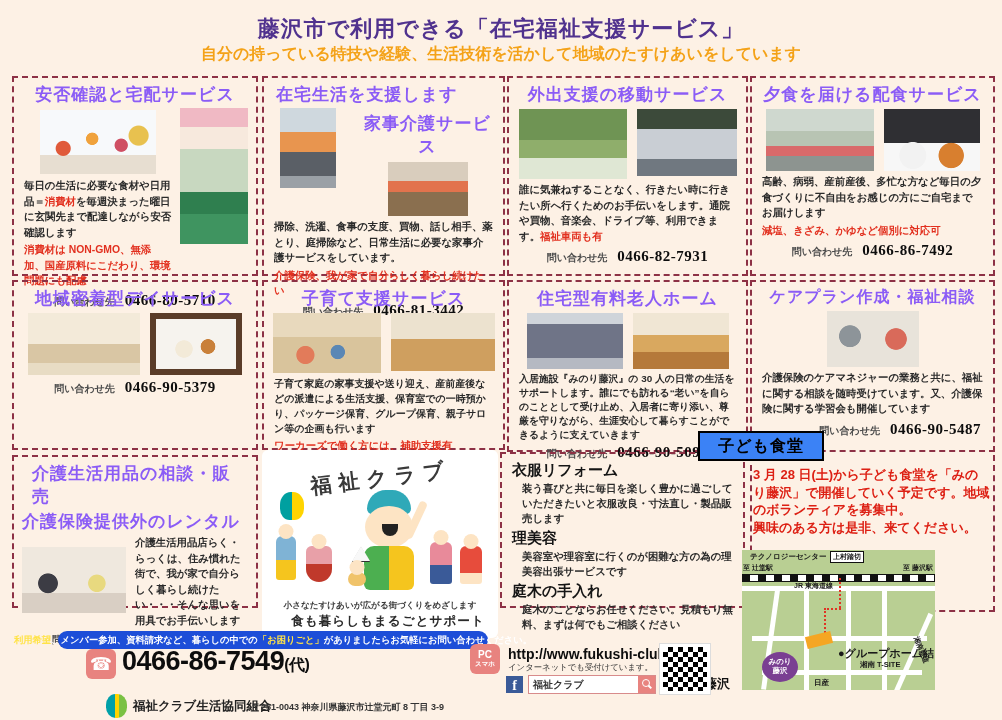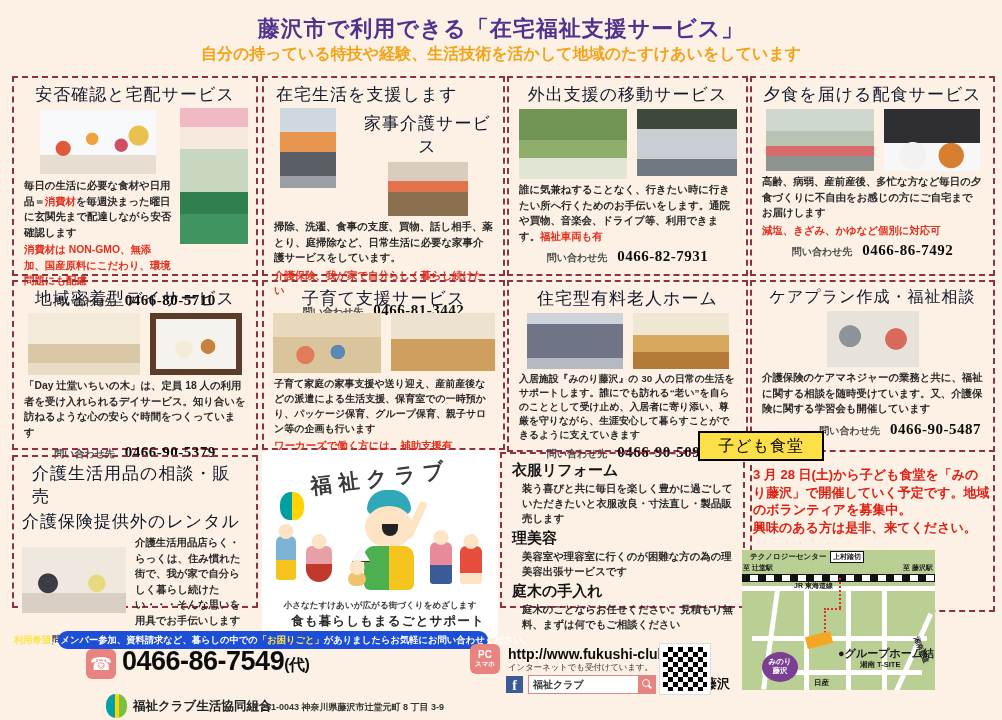--- a/index.html
+++ b/index.html
@@ -3,21 +3,21 @@
 <meta charset="utf-8">
 <style>
   html,body{margin:0;padding:0}
   body{width:1002px;height:720px;position:relative;background:#fdf1e5;
        font-family:"Liberation Sans","DejaVu Sans",sans-serif;overflow:hidden;color:#222}
   .abs{position:absolute}
   .page-title{left:0;top:14px;width:1002px;text-align:center;font-size:22px;font-weight:bold;
               color:#50328e;letter-spacing:1px}
   .page-sub{left:0;top:44px;width:1002px;text-align:center;font-size:16px;font-weight:bold;color:#f4a218}
   .card{position:absolute;border:2px dashed #8d3145;box-sizing:border-box;padding:3px 8px}
-  .ctitle{font-size:17px;font-weight:normal;text-align:center;color:#0f172a;letter-spacing:1px;margin:2px 0}
+  .ctitle{font-size:17px;font-weight:bold;text-align:center;color:#8b5cf6;letter-spacing:1px;margin:2px 0}
   .ctitle.left{text-align:left;margin-left:4px}
   .ctitle.right{text-align:right;margin-right:8px}
   .imgrow{display:flex;justify-content:center;align-items:flex-start;gap:10px;margin:3px 0}
   .ph{flex:none}
   .body{font-size:10.4px;font-weight:bold;line-height:1.5;color:#2a2a2a;margin:3px 2px 0}
   .red{color:#e2301f}
   .note{font-size:10.4px;font-weight:bold;line-height:1.45;color:#e2301f;margin:2px 2px 0}
   .contact{text-align:center;margin-top:3px}
   .contact .lbl{font-size:10px;color:#4c4c4c;font-weight:bold;margin-right:10px}
   .contact .tel{font-size:15px;font-weight:bold;color:#0d0d0d;letter-spacing:.5px;font-family:"Liberation Serif","DejaVu Serif",serif}
@@ -85,23 +85,23 @@
              border-right:9px solid transparent;border-bottom:15px solid #f8f8f8;filter:drop-shadow(0 1px 0 #333)}
   .fig{position:absolute;border-radius:6px 6px 3px 3px}
   .fig::before{content:"";position:absolute;left:50%;top:-12px;transform:translateX(-50%);
                width:15px;height:15px;border-radius:50%;background:#fde4c4}
   .club-tag1{position:absolute;left:0;bottom:26px;width:100%;text-align:center;font-size:8.6px;font-weight:bold;color:#3a3a3a}
   .club-tag2{position:absolute;left:8px;bottom:8px;width:100%;text-align:center;font-size:12.6px;font-weight:bold;color:#2a2a2a;letter-spacing:1px}
   
   .svc-title{font-size:15px;font-weight:bold;color:#151515;margin:3px 0 1px}
   .svc-body{font-size:10.4px;font-weight:bold;line-height:1.45;color:#2a2a2a;margin:0 0 2px 10px}
   
-  .kodomo-box{position:absolute;left:698px;top:431px;width:126px;height:30px;background:#fde047;
+  .kodomo-box{position:absolute;left:698px;top:431px;width:126px;height:30px;background:#3b82f6;
               border:2px solid #000;box-sizing:border-box;display:flex;align-items:center;justify-content:center;
-              font-size:16px;font-weight:normal;color:#000;letter-spacing:1px;z-index:3}
+              font-size:16px;font-weight:bold;color:#000;letter-spacing:1px;z-index:3}
   .kodomo-text{position:absolute;left:753px;top:466px;width:238px;font-size:13px;font-weight:bold;
                color:#dd2014;line-height:1.35;z-index:3}
   .minori-caption{position:absolute;left:664px;top:675px;font-size:13px;font-weight:bold;color:#111}
   
   .map{position:absolute;left:742px;top:550px;width:193px;height:140px;background:#b9cf93;overflow:hidden;z-index:2}
   .road{position:absolute;background:#fff}
   .rail{position:absolute;left:0;top:24px;width:100%;height:6px;
         background:repeating-linear-gradient(90deg,#111 0 8px,#fff 8px 16px);border-top:1px solid #111;border-bottom:1px solid #111}
   .mlabel{position:absolute;font-size:7.5px;font-weight:bold;color:#1a1a1a;white-space:nowrap}
   .mbox{background:#fff;border:1px solid #111;padding:0 2px}
@@ -190,21 +190,20 @@
   <p class="note">減塩、きざみ、かゆなど個別に対応可</p>
   <div class="contact"><span class="lbl">問い合わせ先</span><span class="tel">0466-86-7492</span></div>
 </div>
 
 <div class="card" style="left:12px;top:280px;width:246px;height:170px">
   <div class="ctitle">地域密着型デイサービス</div>
   <div class="imgrow">
     <div class="ph p-room"></div>
     <div class="ph p-meal"></div>
   </div>
-  <p class="body">「Day 辻堂いちいの木」は、定員 18 人の利用者を受け入れられるデイサービス。知り合いを訪ねるような心の安らぐ時間をつくっています</p>
   <div class="contact"><span class="lbl">問い合わせ先</span><span class="tel">0466-90-5379</span></div>
 </div>
 
 <div class="card" style="left:262px;top:280px;width:243px;height:170px">
   <div class="ctitle">子育て支援サービス</div>
   <div class="imgrow">
     <div class="ph p-kids"></div>
     <div class="ph p-empty"></div>
   </div>
   <p class="body" style="font-size:10px">子育て家庭の家事支援や送り迎え、産前産後などの派遣による生活支援、保育室での一時預かり、パッケージ保育、グループ保育、親子サロン等の企画も行います</p>

